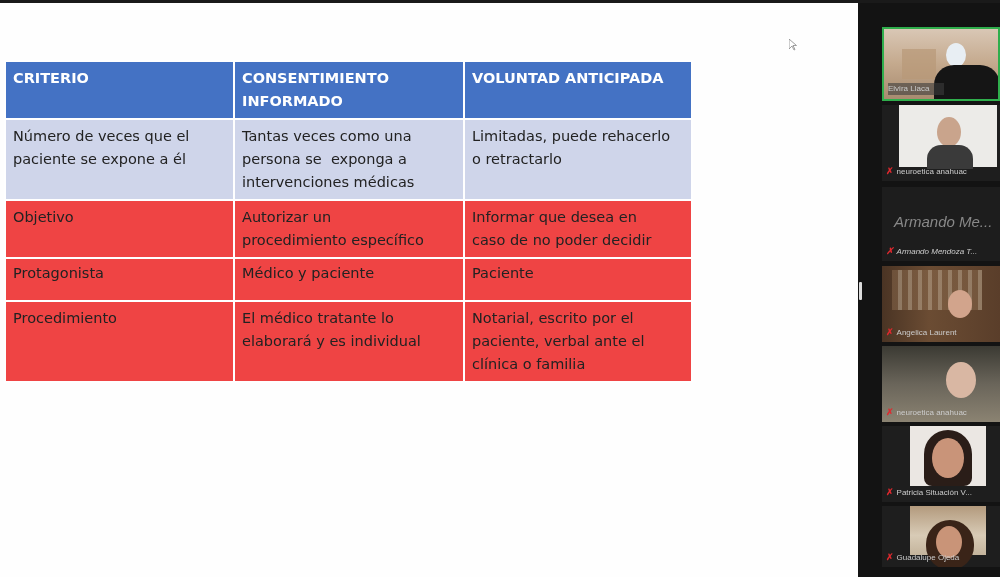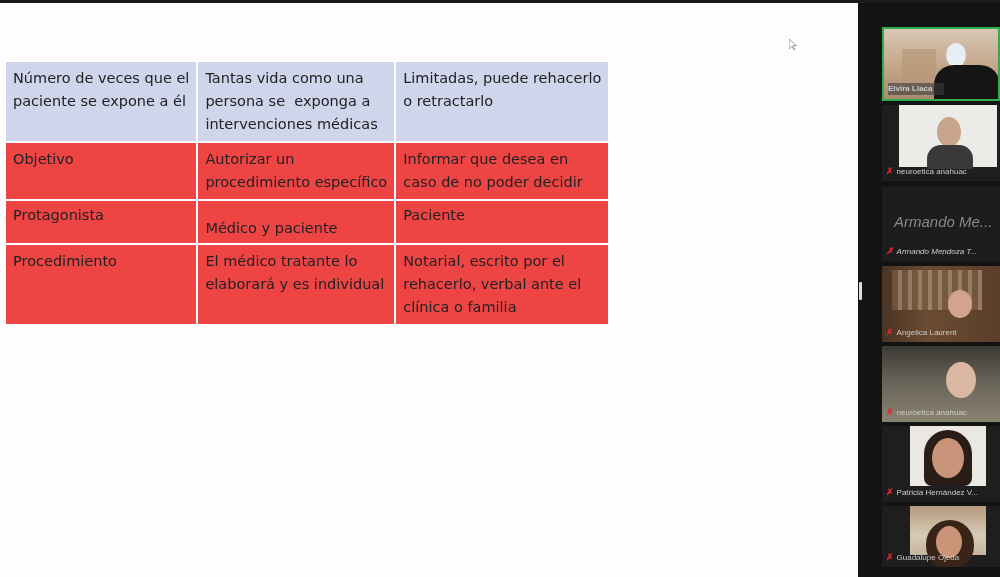--- a/index.html
+++ b/index.html
@@ -29,27 +29,39 @@
 <div class="topbar"></div>
 
 <div class="slide"></div>
 
 <svg class="cursor" viewBox="0 0 8 12">
     <path d="M0 0 L0 10 L3 7 L5 11 L6 10.5 L4 6.5 L7.5 6.5 Z" fill="#fff" stroke="#888" stroke-width="0.8"></path>
   </svg>
 
 <table class="cmp">
   <tbody>
+      <tr>
+    <th class="c1">
+          <div>CRITERIO</div>
+        </th>
+    <th class="c2">
+          <div>CONSENTIMIENTO</div>
+          <div>INFORMADO</div>
+        </th>
+    <th class="c3">
+          <div>VOLUNTAD ANTICIPADA</div>
+        </th>
+  </tr>
   <tr class="dark" style="height:78px">
     <td>
           <div>Número de veces que el</div>
           <div>paciente se expone a él</div>
         </td>
     <td>
-          <div>Tantas vida como una</div>
+          <div>Tantas veces como una</div>
           <div style="white-space:pre">persona se  exponga a</div>
           <div>intervenciones médicas</div>
         </td>
     <td>
           <div>Limitadas, puede rehacerlo</div>
           <div>o retractarlo</div>
         </td>
   </tr>
   <tr class="light" style="height:55px">
     <td>
@@ -61,54 +73,54 @@
         </td>
     <td>
           <div>Informar que desea en</div>
           <div>caso de no poder decidir</div>
         </td>
   </tr>
   <tr class="light">
     <td style="padding-top:3px;padding-bottom:15px">
           <div>Protagonista</div>
         </td>
-    <td style="padding-top:16px;padding-bottom:3px">
+    <td style="padding-top:3px;padding-bottom:3px">
           <div>Médico y paciente</div>
         </td>
     <td style="padding-top:3px;padding-bottom:3px">
           <div>Paciente</div>
         </td>
   </tr>
   <tr class="light">
     <td>
           <div>Procedimiento</div>
         </td>
     <td>
           <div>El médico tratante lo</div>
           <div>elaborará y es individual</div>
         </td>
     <td>
           <div>Notarial, escrito por el</div>
-          <div>rehacerlo, verbal ante el</div>
+          <div>paciente, verbal ante el</div>
           <div>clínica o familia</div>
         </td>
   </tr>
 </tbody>
   </table>
 
 <div class="sidebar"></div>
 <div class="handle"></div>
 
 <div class="tile active" style="top:27px;height:74px;">
   <div class="video" style="background:linear-gradient(180deg,#d9c7b5 0%,#c4a98d 50%,#a88b70 100%);">
     <div style="position:absolute;left:18px;top:20px;width:34px;height:30px;background:#b89878;opacity:.7"></div>
     <div class="face" style="left:62px;top:14px;width:20px;height:24px;background:#e8eef3;"></div>
     <div style="position:absolute;left:50px;top:36px;width:66px;height:40px;background:#151515;border-radius:20px 20px 0 0;"></div>
   </div>
-  <div class="name" style="background:rgba(60,60,60,.6);width:56px;right:auto;font-weight:bold;"><span>Elvira Llaca</span></div>
+  <div class="name" style="background:rgba(60,60,60,.6);width:56px;right:auto;"><span>Elvira Llaca</span></div>
 </div>
 
 <div class="tile" style="top:105px;height:76px;background:#1e1e1e;">
   <div class="video" style="left:17px;right:3px;bottom:14px;background:#ecebe8;">
     <div class="face" style="left:38px;top:12px;width:24px;height:30px;background:#c9a48c;"></div>
     <div style="position:absolute;left:28px;top:40px;width:46px;height:24px;background:#3a3a3a;border-radius:14px 14px 0 0;"></div>
   </div>
   <div class="name"><span class="mic">✗</span><span>neuroetica anahuac</span></div>
 </div>
 
@@ -130,21 +142,21 @@
     <div class="face" style="left:64px;top:16px;width:30px;height:36px;background:#d9b7a3;"></div>
   </div>
   <div class="name"><span class="mic">✗</span><span>neuroetica anahuac</span></div>
 </div>
 
 <div class="tile" style="top:426px;height:76px;background:#1e1e1e;">
   <div class="video" style="left:28px;right:14px;bottom:16px;background:#ebe7e3;">
     <div style="position:absolute;left:14px;top:4px;width:48px;height:56px;background:#2a1d18;border-radius:24px 24px 8px 8px;"></div>
     <div class="face" style="left:22px;top:12px;width:32px;height:40px;background:#c99479;"></div>
   </div>
-  <div class="name"><span class="mic">✗</span><span>Patricia Hernández V...</span></div>
+  <div class="name"><span class="mic">✗</span><span>Patricia Situación V...</span></div>
 </div>
 
 <div class="tile" style="top:506px;height:61px;background:#1e1e1e;">
   <div class="video" style="left:28px;right:14px;bottom:12px;background:linear-gradient(180deg,#b39a7d 0%,#d8cbb6 60%,#c4b49c 100%);">
     <div style="position:absolute;left:16px;top:14px;width:48px;height:50px;background:#3a2418;border-radius:24px;"></div>
     <div class="face" style="left:26px;top:20px;width:26px;height:32px;background:#c99478;"></div>
   </div>
   <div class="name"><span class="mic">✗</span><span>Guadalupe Ojeda</span></div>
 </div>
 

